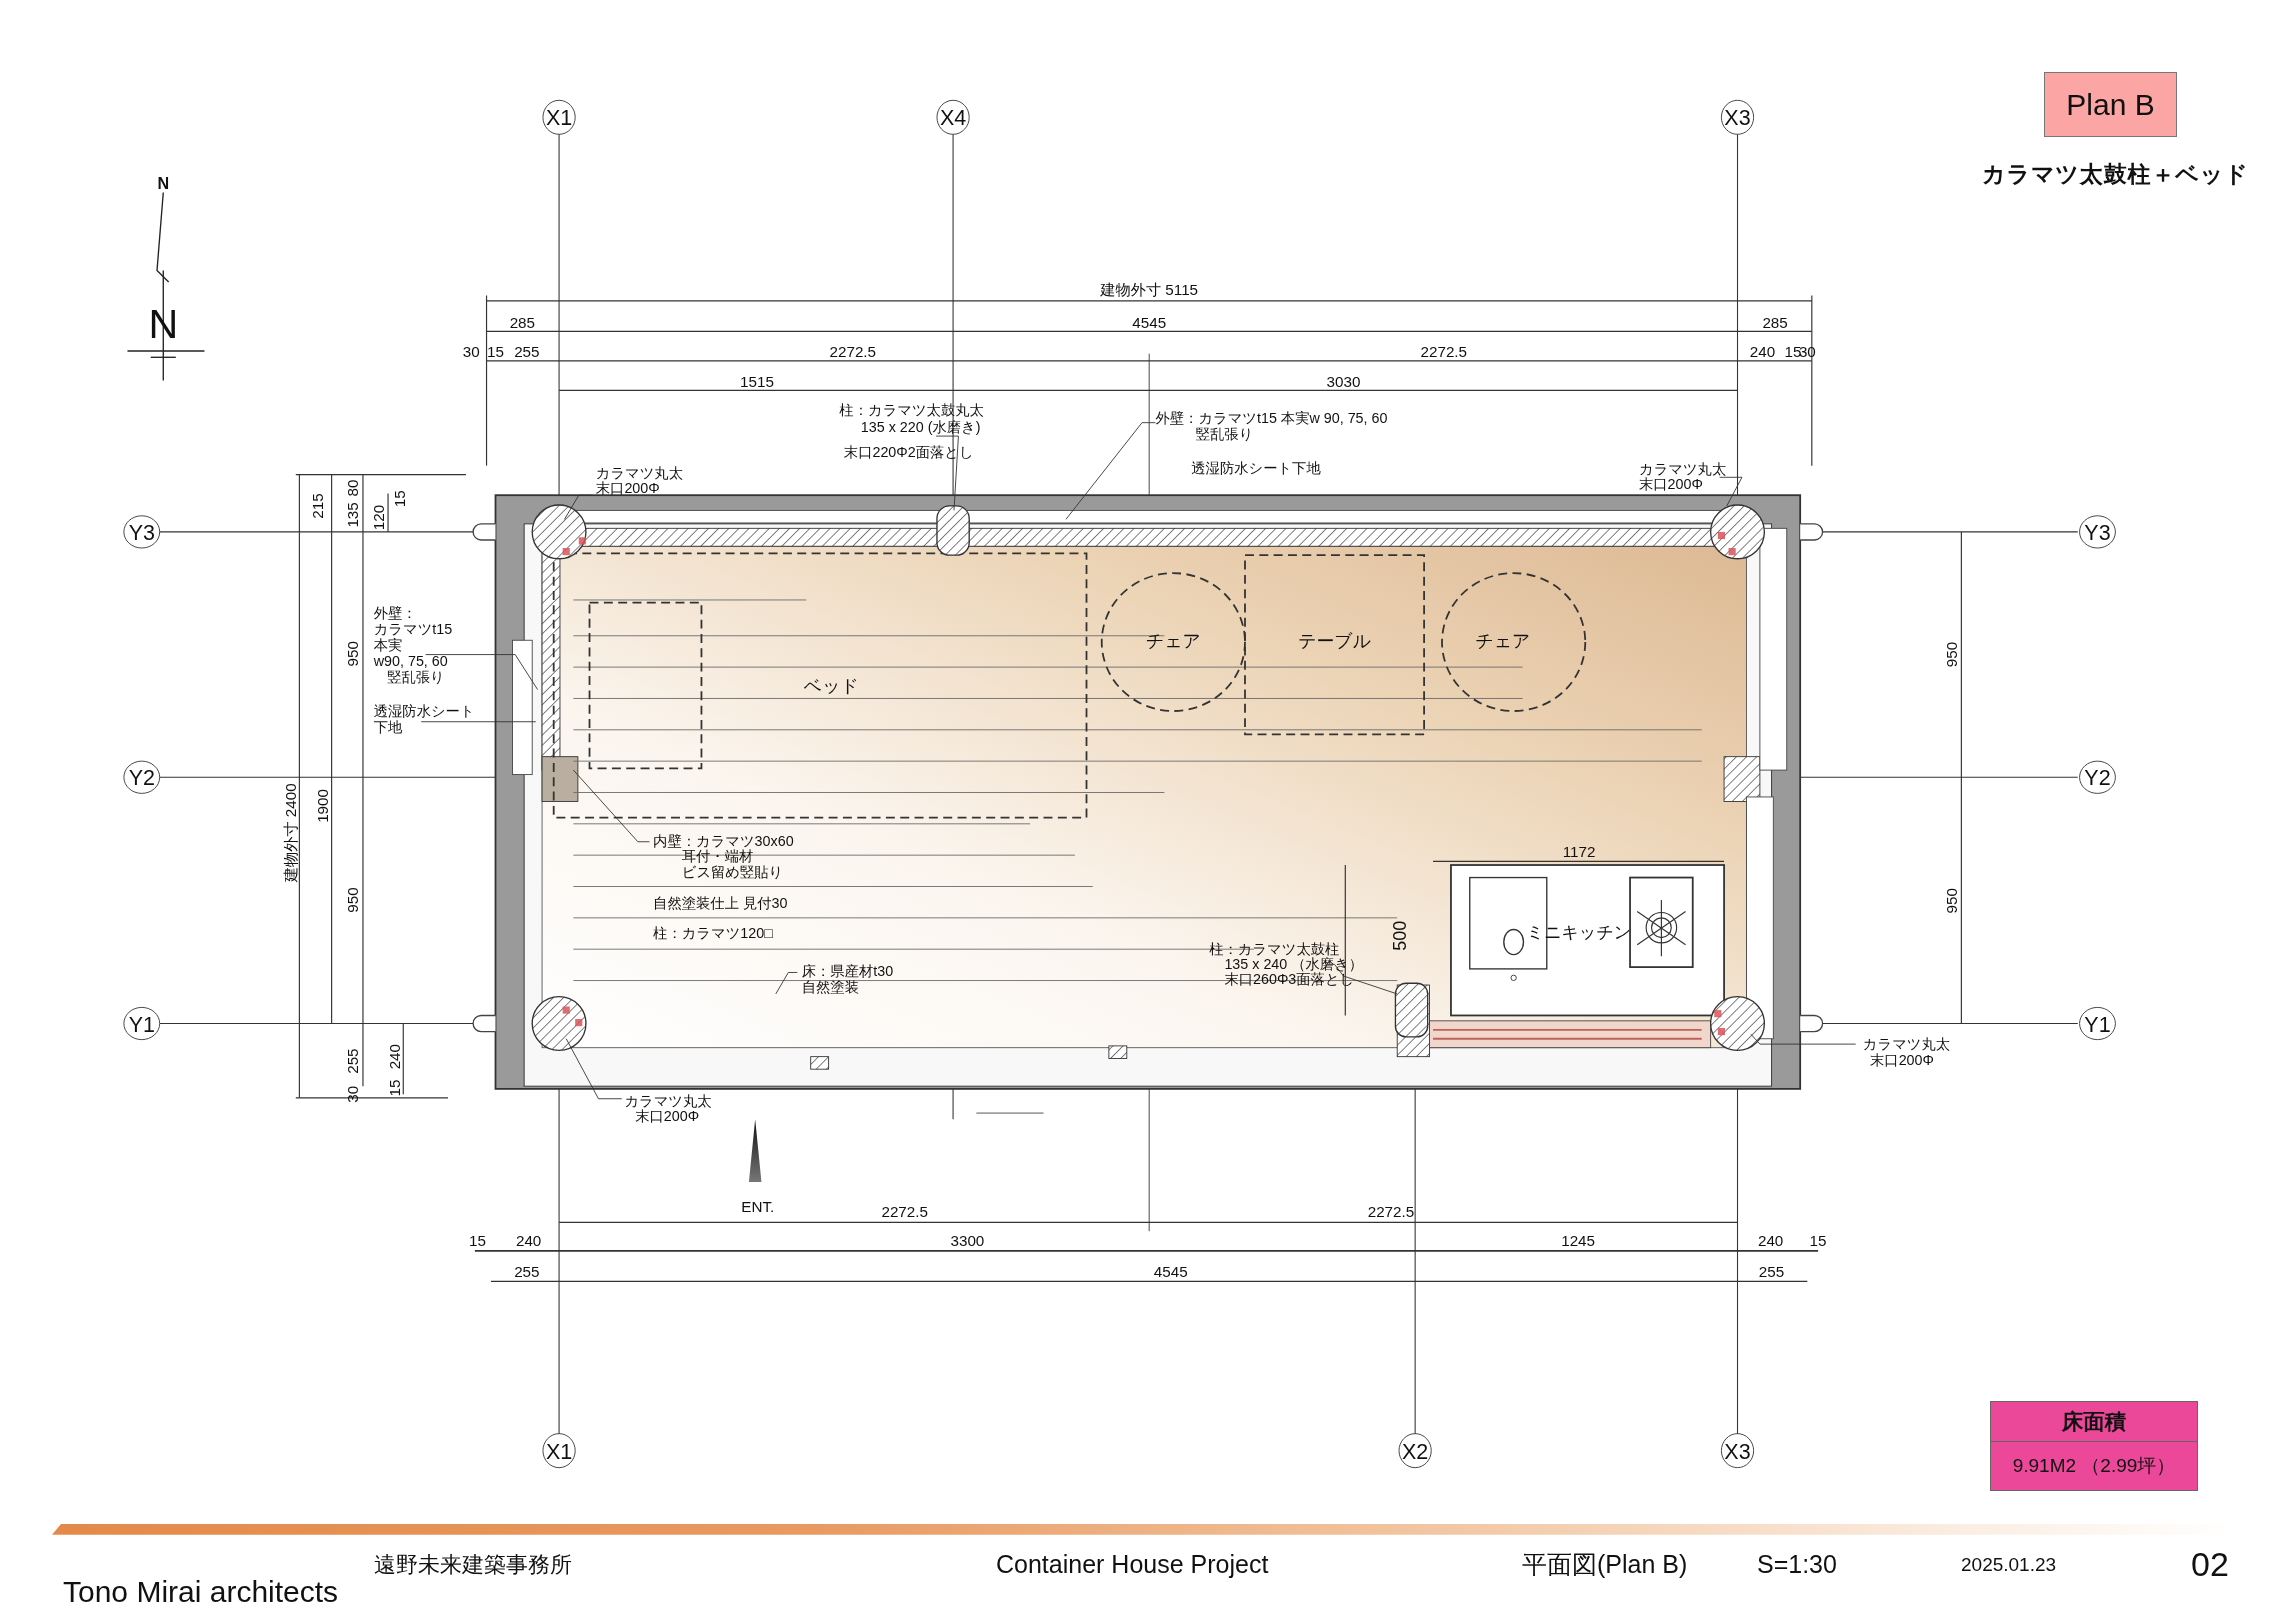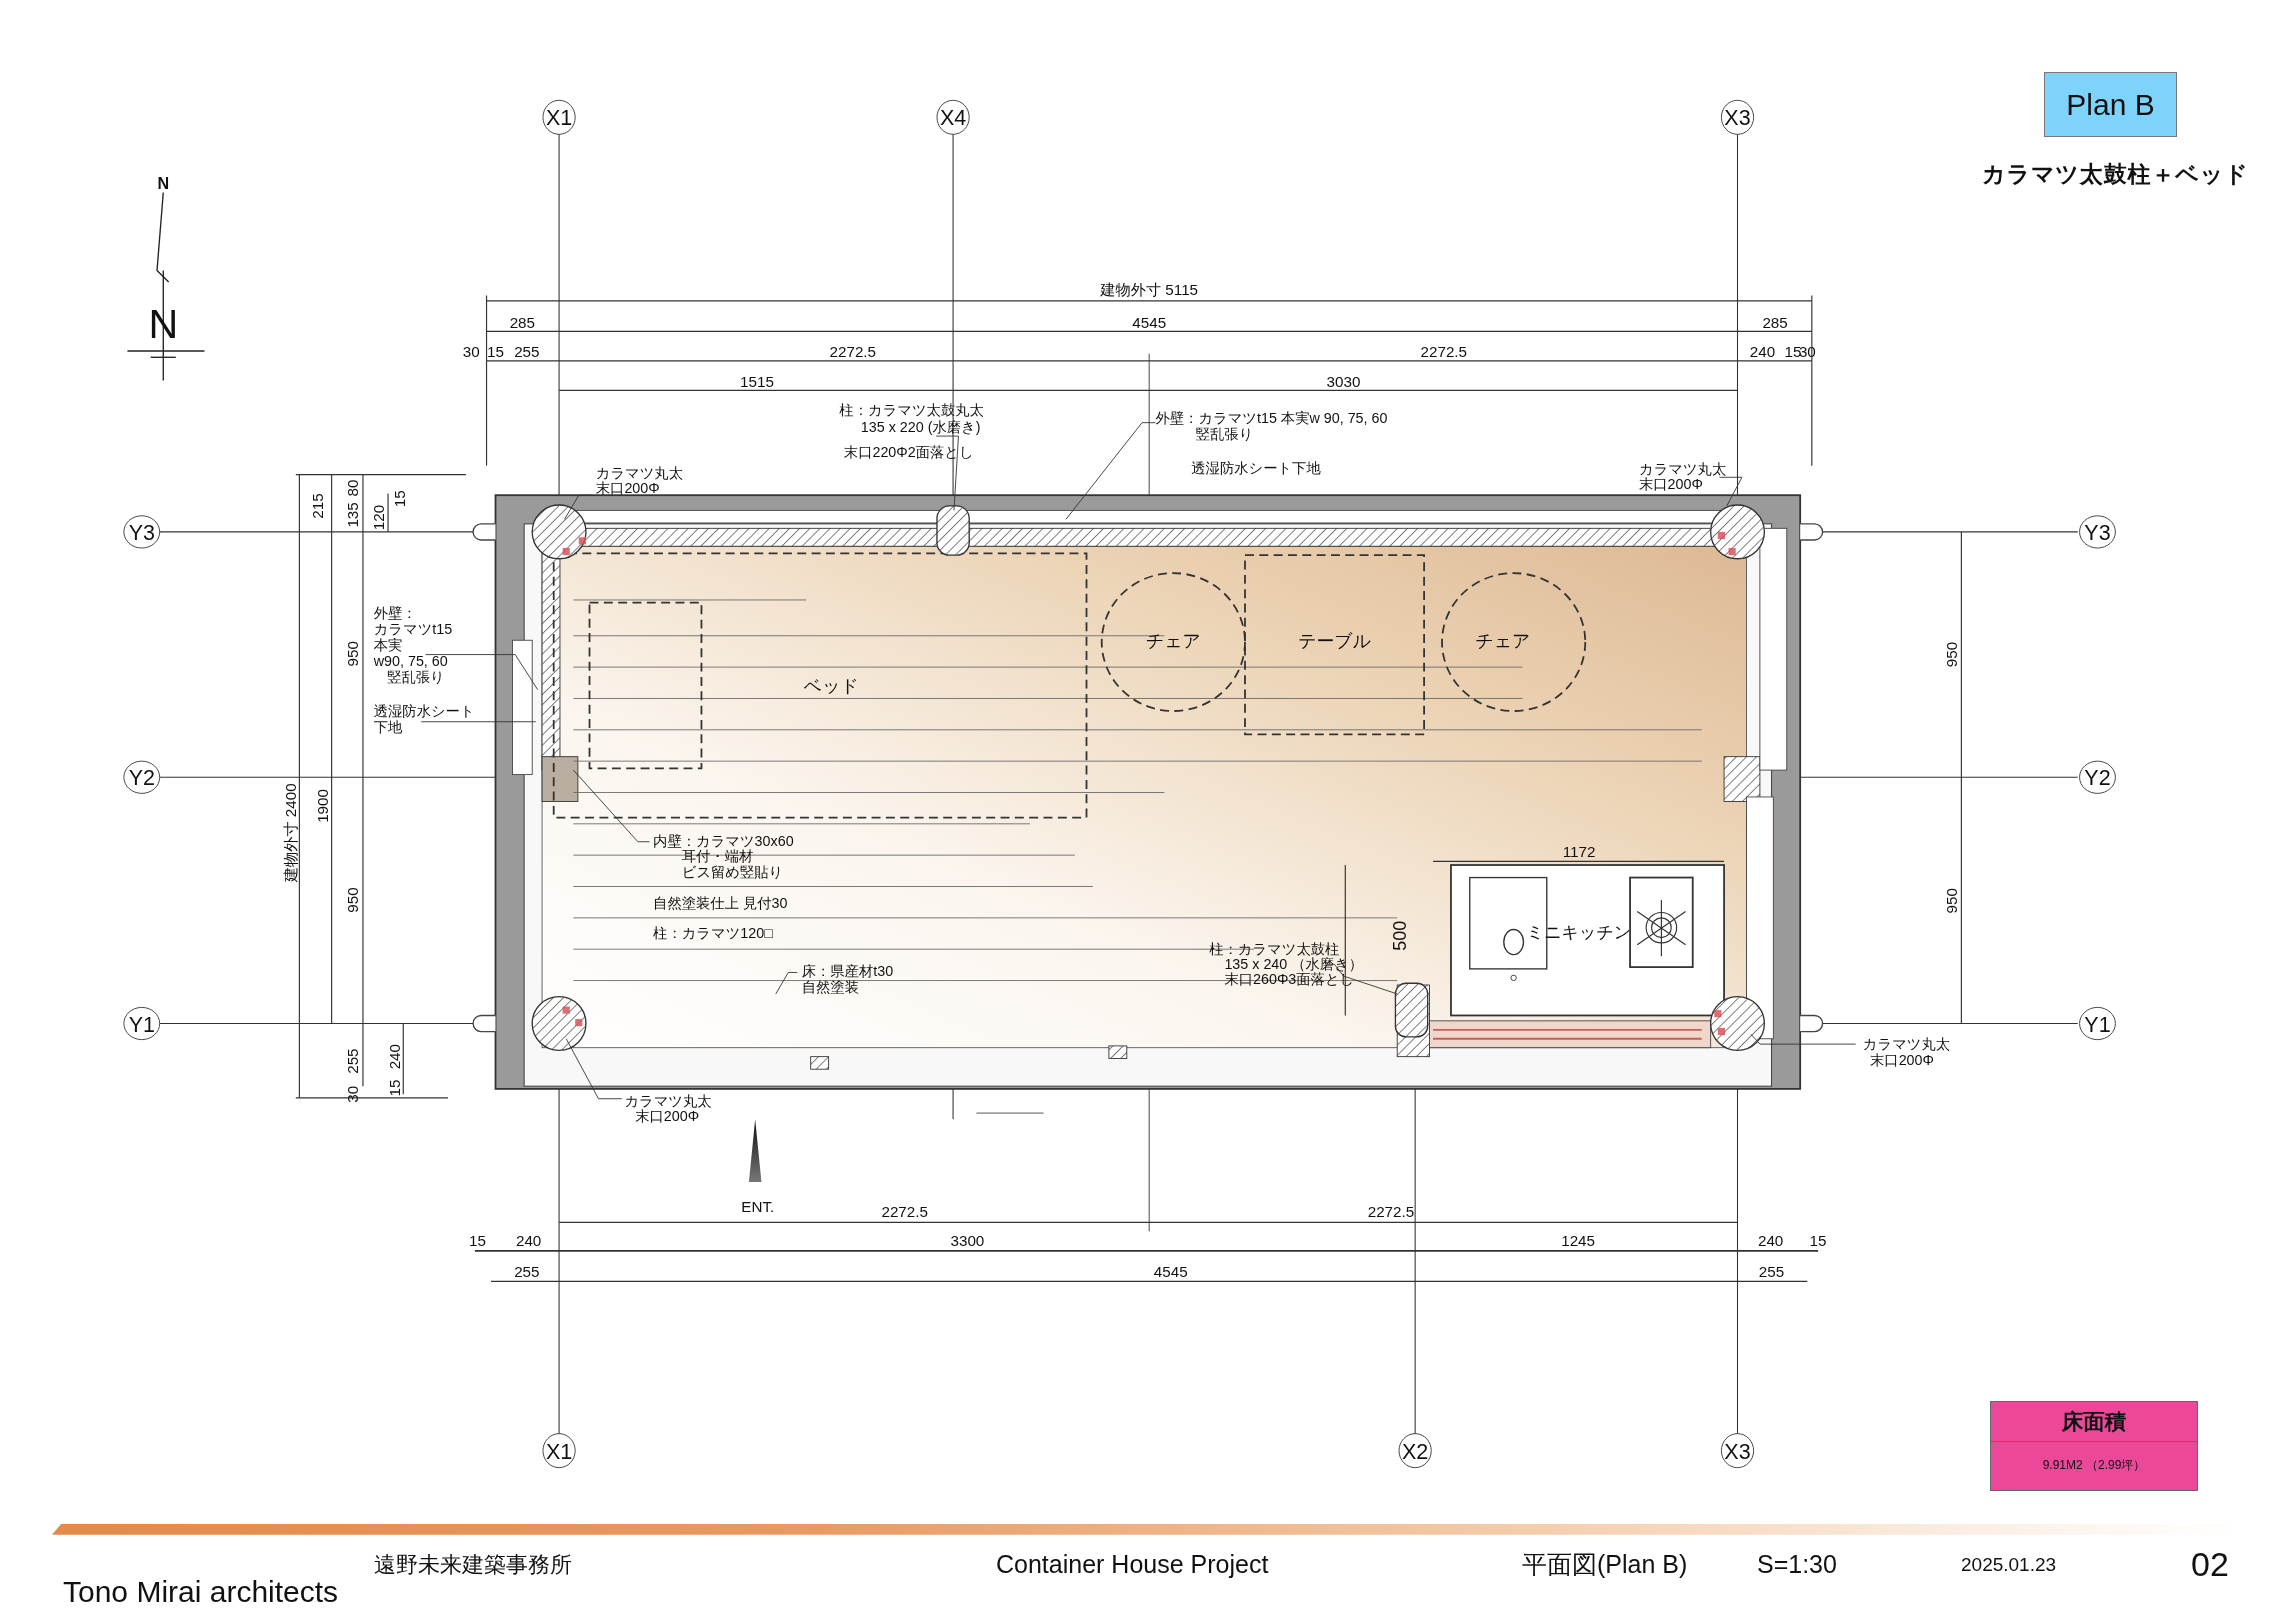--- a/index.html
+++ b/index.html
@@ -6,25 +6,25 @@
   body { width:2293px; height:1619px; position:relative; overflow:hidden;
          font-family:"Liberation Sans", "DejaVu Sans", sans-serif; color:#111; }
   svg#plan { position:absolute; left:0; top:0; }
   .t { font-family:"Liberation Sans", "DejaVu Sans", sans-serif; fill:#111; }
   .dim { font-size:17px; }
   .note { font-size:16px; }
   .room { font-size:20px; }
   .bubble-txt { font-size:24px; }
   .plan-box { position:absolute; left:2044px; top:72px; width:131px; height:63px;
               border:1.8px solid #777; display:flex; align-items:center; justify-content:center;
-              font-size:30px; background:#7dd3fc; }
+              font-size:30px; background:#fca5a5; }
   .subtitle { position:absolute; left:1982px; top:159px; font-size:23px; font-weight:bold; letter-spacing:0.9px; }
   .area-box { position:absolute; left:1990px; top:1401px; width:206px; height:88px; border:1.8px solid #666; background:#ec4899; }
   .area-box .hd { height:39px; border-bottom:1.8px solid #666; display:flex; align-items:center; justify-content:center; font-size:21.5px; font-weight:bold; }
-  .area-box .val { height:47px; display:flex; align-items:center; justify-content:center; font-size:12px; }
+  .area-box .val { height:47px; display:flex; align-items:center; justify-content:center; font-size:19px; }
   .footer-bar { position:absolute; left:52px; top:1524px; width:2185px; height:10.7px;
                 background:linear-gradient(90deg,#e38a4a 0%,#e89a62 35%,#f2c9a6 65%,#fbeee3 88%,#ffffff 100%);
                 clip-path:polygon(9px 0,100% 0,100% 100%,0 100%); }
   .footer { position:absolute; top:1542px; height:45px; display:flex; align-items:center; }
   .f-firm { left:63px; font-family:Liberation Sans, sans-serif; font-size:30px;margin-top:27px; }
   .f-firm-jp { left:374px; font-family:"Liberation Serif","DejaVu Serif",serif; font-size:22px; }
   .f-proj { left:996px; font-size:25px; }
   .f-sheet { left:1522px; font-size:25px; }
   .f-scale { left:1757px; font-size:25px; }
   .f-date { left:1961px; font-size:19px; }

